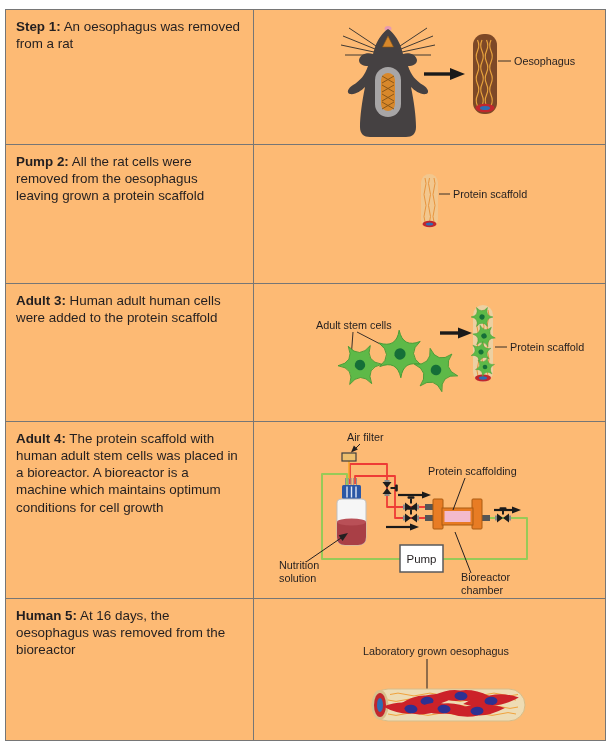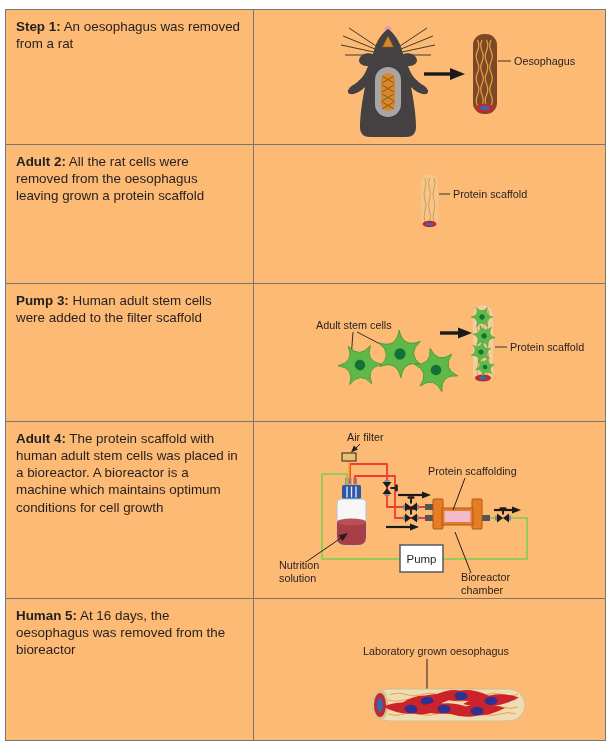--- a/index.html
+++ b/index.html
@@ -68,21 +68,21 @@
             <ellipse cx="231" cy="98" rx="5" ry="2.1" fill="#2e6db4"></ellipse>
           </g>
           <line x1="244" y1="51" x2="257" y2="51" stroke="#231f20" stroke-width="0.9"></line>
           <text class="lbl" x="260" y="55">Oesophagus</text>
         </svg>
       </div>
     </div>
 
     <div class="step-row r2">
       <div class="cell-text">
-        <b>Adult 2:</b><span> All the rat cells were removed from the oesophagus leaving grown a protein scaffold</span>
+        <b>Pump 2:</b><span> All the rat cells were removed from the oesophagus leaving grown a protein scaffold</span>
       </div>
       <div class="cell-fig">
         <svg width="351" height="137" viewBox="0 0 351 137">
           <g>
             <rect x="167" y="29" width="17" height="54" rx="8.5" fill="#f2c78e"></rect>
             <g stroke="#e8953e" stroke-width="1" fill="none">
               <path transform="translate(171,33)" d="M0,0 q2,5.5 0,11 q-2,5.5 0,11 q2,5.5 0,11 q-2,5.5 0,11"></path>
               <path transform="translate(175.5,33)" d="M0,0 q-2,5.5 0,11 q2,5.5 0,11 q-2,5.5 0,11 q2,5.5 0,11"></path>
               <path transform="translate(180,33)" d="M0,0 q2,5.5 0,11 q-2,5.5 0,11 q2,5.5 0,11 q-2,5.5 0,11"></path>
             </g>
@@ -90,21 +90,21 @@
             <ellipse cx="175.5" cy="79" rx="3.6" ry="1.6" fill="#2e6db4"></ellipse>
           </g>
           <line x1="185" y1="49" x2="196" y2="49" stroke="#231f20" stroke-width="0.9"></line>
           <text class="lbl" x="199" y="52.5">Protein scaffold</text>
         </svg>
       </div>
     </div>
 
     <div class="step-row r3">
       <div class="cell-text">
-        <b>Pump 3:</b><span> Human adult stem cells were added to the filter scaffold</span>
+        <b>Adult 3:</b><span> Human adult human cells were added to the protein scaffold</span>
       </div>
       <div class="cell-fig">
         <svg width="351" height="136" viewBox="0 0 351 136">
           <defs>
             <g id="stemcell">
               <path d="M3.8,-21.7 Q-2.1,-5.6 -16.9,-14.1 Q-5.9,-1 -20.7,7.5 Q-3.9,4.6 -3.8,21.7 Q2.1,5.6 16.9,14.1 Q5.9,1 20.7,-7.5 Q3.9,-4.6 3.8,-21.7 Z" fill="#5eb948" stroke="#3f9a33" stroke-width="0.8"></path>
               <circle r="5.2" fill="#156f38"></circle>
             </g>
           </defs>
           <text class="lbl" x="62" y="45">Adult stem cells</text>

